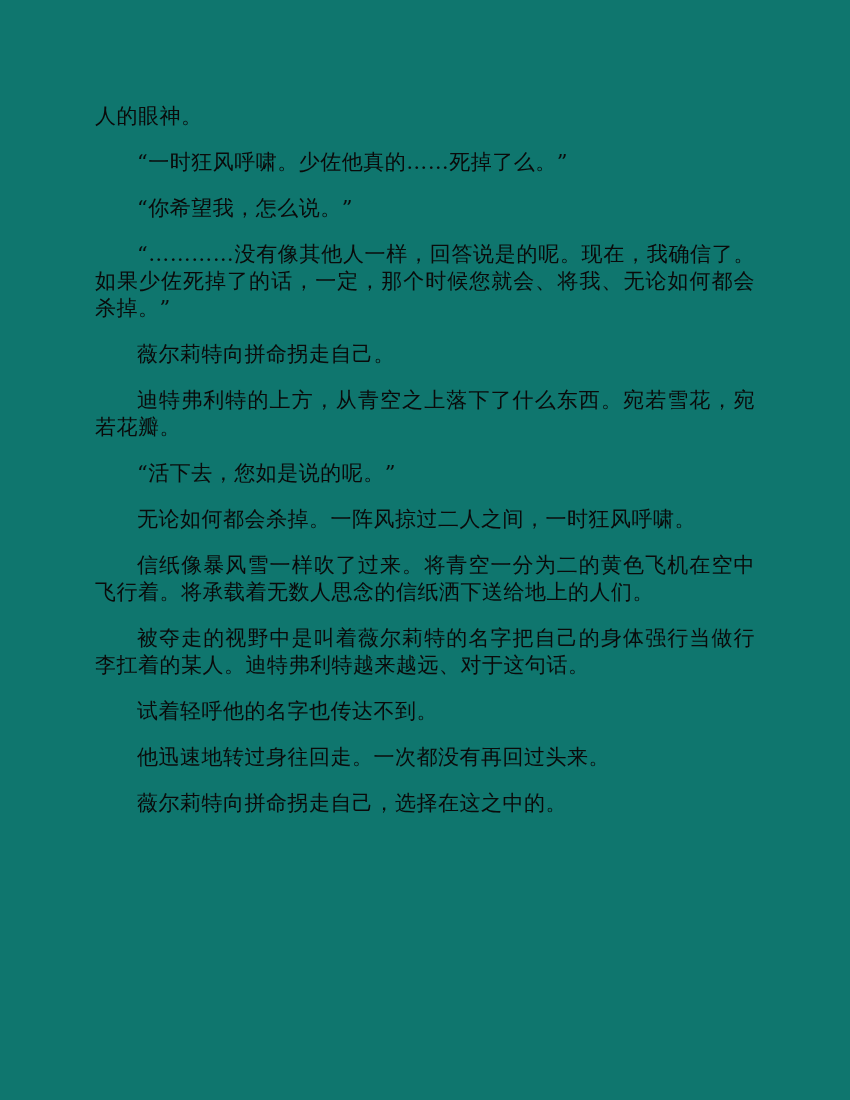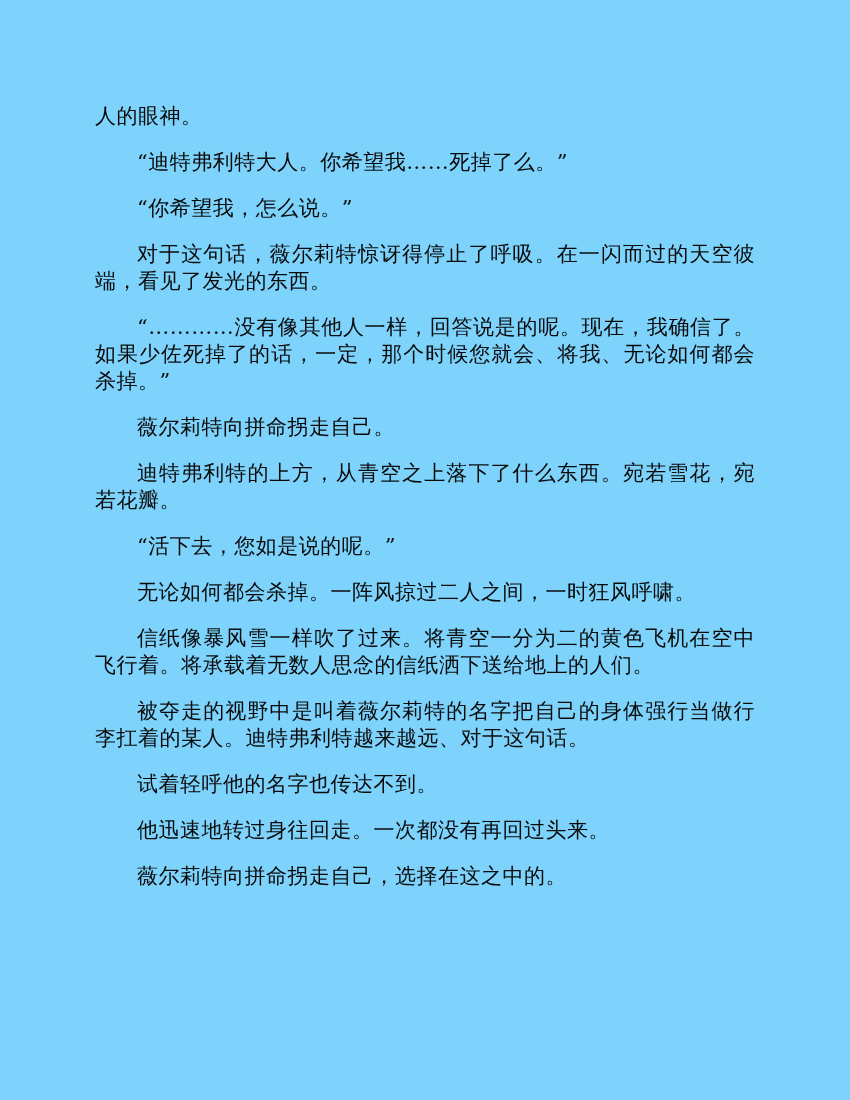--- a/index.html
+++ b/index.html
@@ -5,21 +5,21 @@
   html, body {
     margin: 0;
     padding: 0;
     background: #ffffff;
   }
   .page {
     position: relative;
     width: 850px;
     height: 1100px;
     margin: 0 auto;
-    background: #7dd3fc;
+    background: #0f766e;
     box-sizing: border-box;
     padding: 103px 95px 0 95px;
     overflow: hidden;
   }
   .content {
     font-family: "DejaVu Serif", "Liberation Serif", serif;
     font-size: 21px;
     line-height: 27px;
     color: #0a0a0a;
     text-align: justify;
@@ -32,23 +32,22 @@
   .content p.continuation {
     text-indent: 0;
   }
 </style>
 </head>
 <body>
 
 <div class="page">
   <div class="content">
     <p class="continuation">人的眼神。</p>
-    <p>“迪特弗利特大人。你希望我……死掉了么。”</p>
+    <p>“一时狂风呼啸。少佐他真的……死掉了么。”</p>
     <p>“你希望我，怎么说。”</p>
-    <p>对于这句话，薇尔莉特惊讶得停止了呼吸。在一闪而过的天空彼端，看见了发光的东西。</p>
     <p>“…………没有像其他人一样，回答说是的呢。现在，我确信了。如果少佐死掉了的话，一定，那个时候您就会、将我、无论如何都会杀掉。”</p>
     <p>薇尔莉特向拼命拐走自己。</p>
     <p>迪特弗利特的上方，从青空之上落下了什么东西。宛若雪花，宛若花瓣。</p>
     <p>“活下去，您如是说的呢。”</p>
     <p>无论如何都会杀掉。一阵风掠过二人之间，一时狂风呼啸。</p>
     <p>信纸像暴风雪一样吹了过来。将青空一分为二的黄色飞机在空中飞行着。将承载着无数人思念的信纸洒下送给地上的人们。</p>
     <p>被夺走的视野中是叫着薇尔莉特的名字把自己的身体强行当做行李扛着的某人。迪特弗利特越来越远、对于这句话。</p>
     <p>试着轻呼他的名字也传达不到。</p>
     <p>他迅速地转过身往回走。一次都没有再回过头来。</p>
     <p>薇尔莉特向拼命拐走自己，选择在这之中的。</p>

